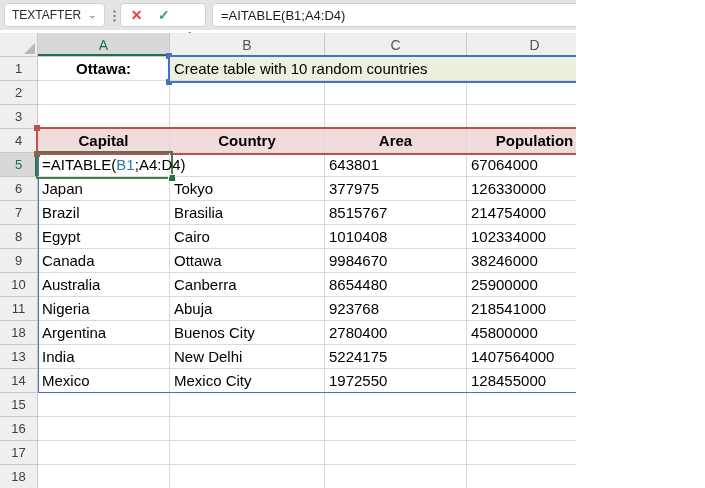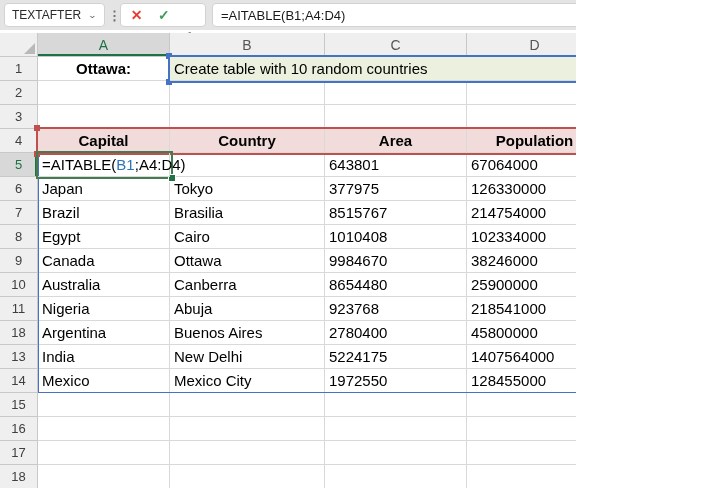--- a/index.html
+++ b/index.html
@@ -162,21 +162,21 @@
 
     <div class="rh">11</div>
     <div class="c">Nigeria</div>
     <div class="c">Abuja</div>
     <div class="c">923768</div>
     <div class="c">218541000</div>
     <div class="c"></div>
 
     <div class="rh">18</div>
     <div class="c">Argentina</div>
-    <div class="c">Buenos Aires</div>
+    <div class="c">Buenos City</div>
     <div class="c">2780400</div>
     <div class="c">45800000</div>
     <div class="c"></div>
 
     <div class="rh">13</div>
     <div class="c">India</div>
     <div class="c">New Delhi</div>
     <div class="c">5224175</div>
     <div class="c">1407564000</div>
     <div class="c"></div>

